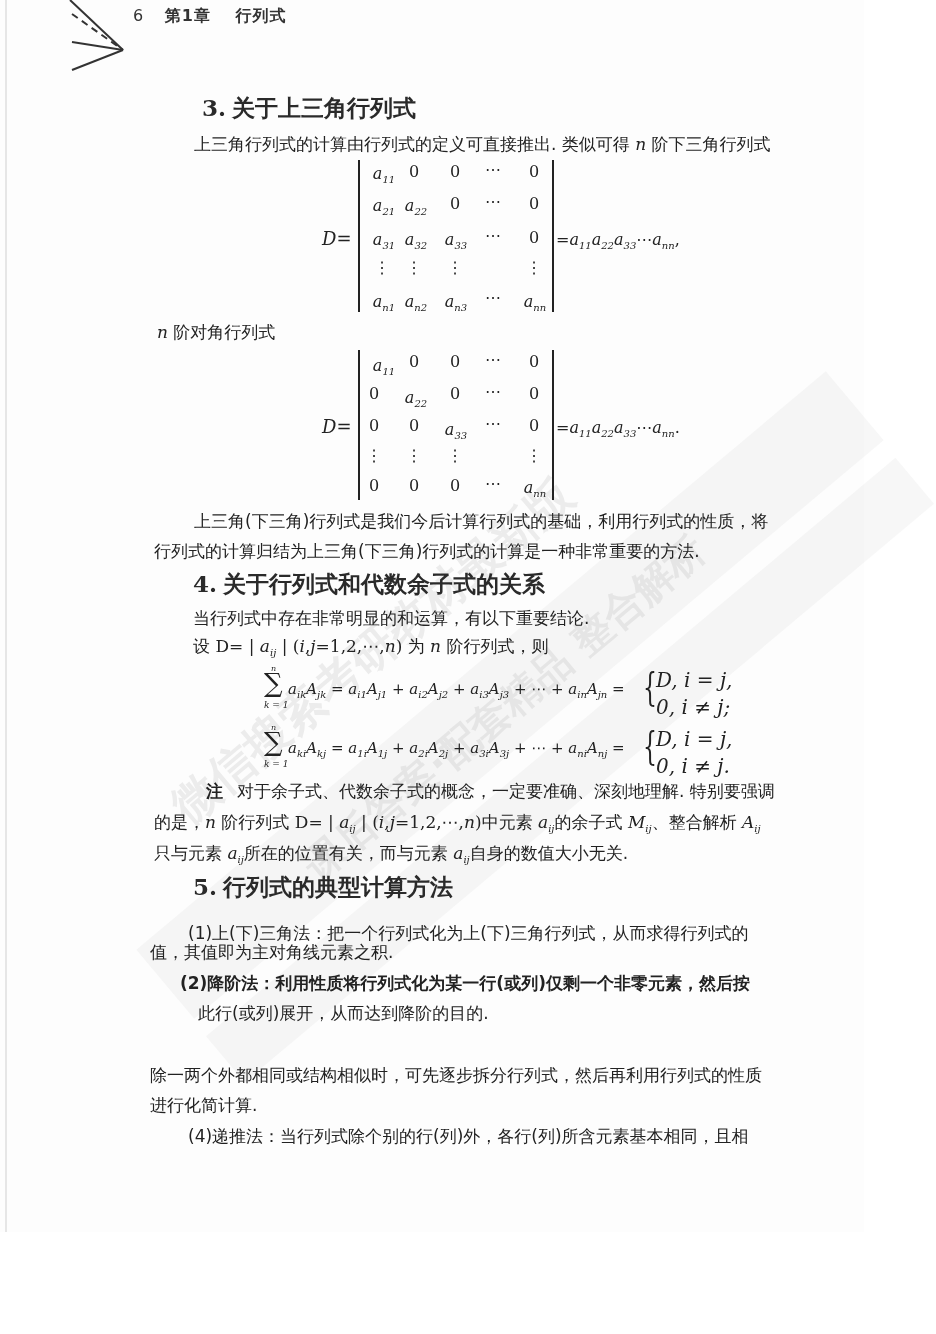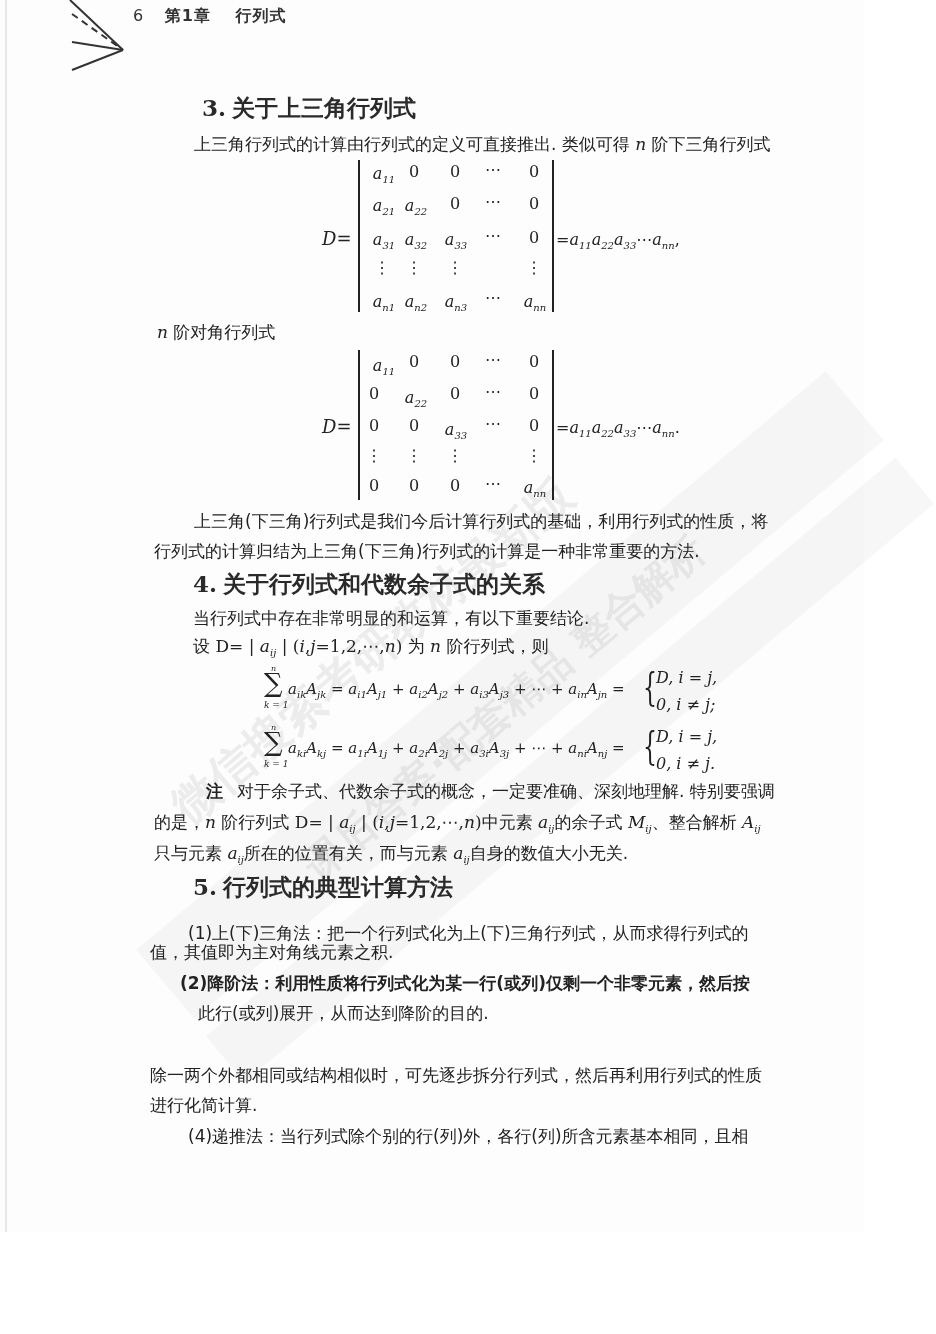--- a/index.html
+++ b/index.html
@@ -24,21 +24,21 @@
   .det .lhs { position:absolute; font-style:italic; font-size:18px; }
   .det .bar { position:absolute; width:1.5px; background:#222; }
   .det .cell { position:absolute; font-size:16px; width:40px; text-align:center; }
   .det .cell.i { font-style:italic; }
   .det .rhs { position:absolute; font-size:16px; font-style:italic; white-space:nowrap; }
   .sum { position:absolute; font-family:"DejaVu Serif", serif; font-size:15px; white-space:nowrap; }
   .sigma { position:absolute; font-size:26px; }
   .sig-top { position:absolute; font-size:8px; font-style:italic; }
   .sig-bot { position:absolute; font-size:9px; font-style:italic; }
   .brace { position:absolute; font-size:40px; font-weight:100; transform:scaleX(0.55); transform-origin:left; }
-  .case { position:absolute; font-size:16px; font-style:italic; white-space:nowrap; }
+  .case { position:absolute; font-size:20px; font-style:italic; white-space:nowrap; }
   .wm { position:absolute; font-family:"DejaVu Sans", sans-serif; font-weight:bold; color:rgba(150,150,150,0.16);
         transform:rotate(-40deg); white-space:nowrap; pointer-events:none; }
   .stripe { position:absolute; background:rgba(180,180,180,0.10); transform:rotate(-40deg); pointer-events:none; }
 </style>
 </head>
 <body>
 
 <div class="page">
   <div class="margin-line"></div>
 

